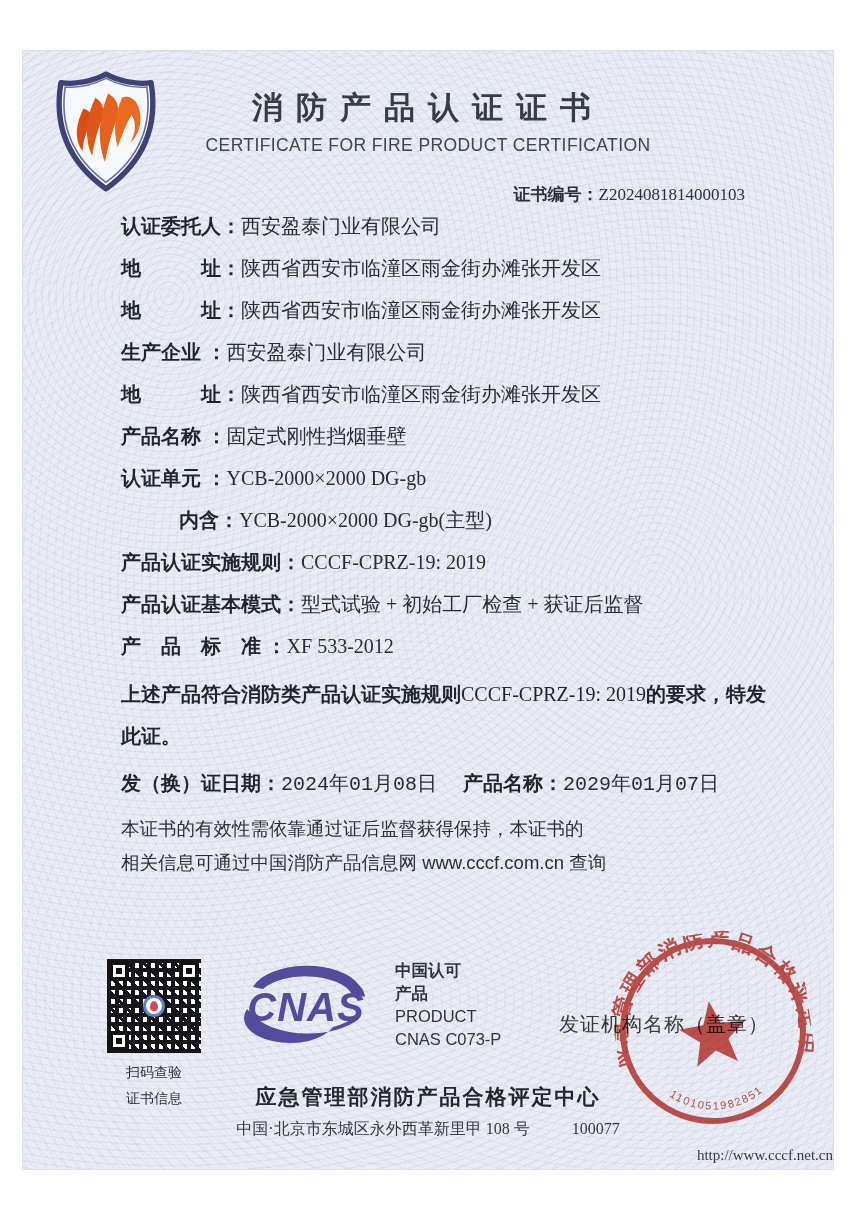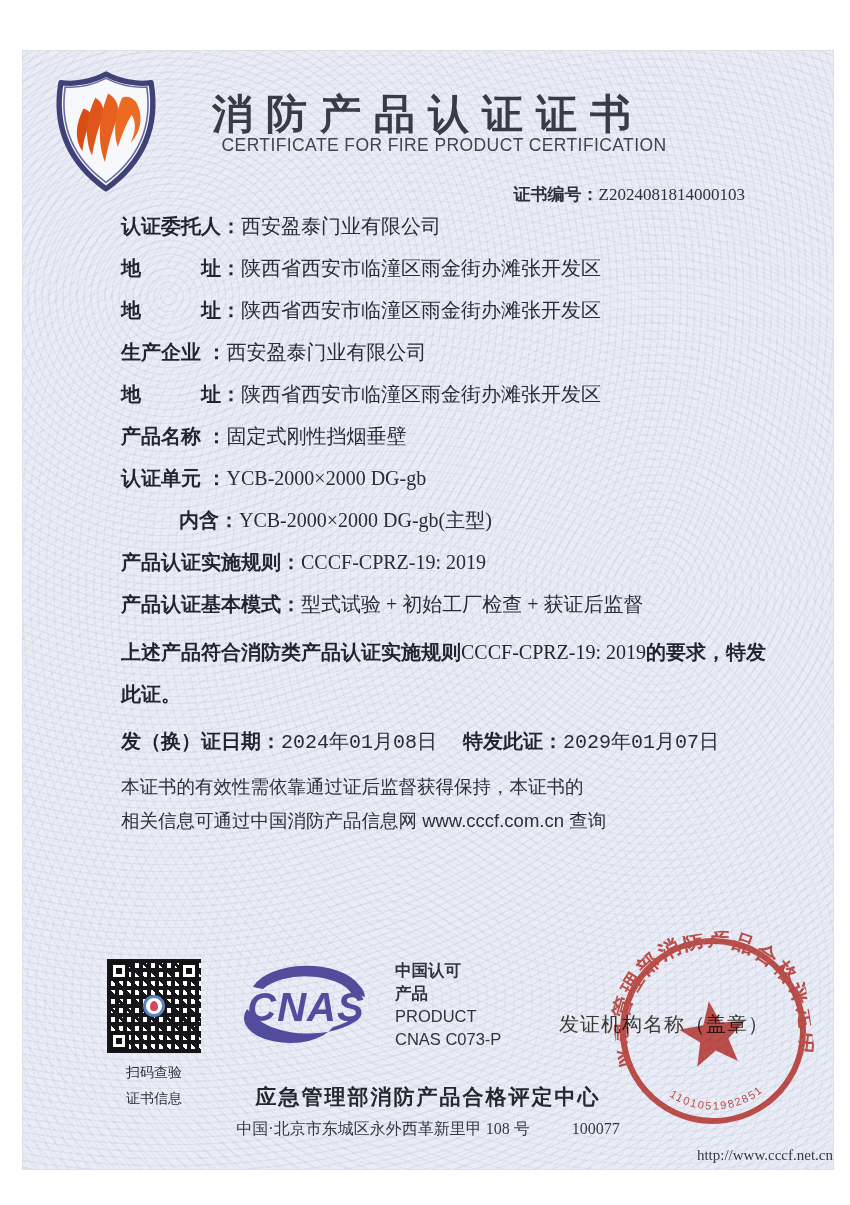--- a/index.html
+++ b/index.html
@@ -10,23 +10,23 @@
     background-image:
       repeating-radial-gradient(circle at 18% 22%, rgba(150,162,200,.14) 0 1.5px, transparent 1.5px 7px),
       repeating-radial-gradient(circle at 78% 48%, rgba(150,162,200,.11) 0 1.5px, transparent 1.5px 8px),
       repeating-radial-gradient(circle at 45% 85%, rgba(150,162,200,.09) 0 1.5px, transparent 1.5px 9px);
     border:1px solid #dcdfe8;
     box-sizing:border-box;
   }
   
   .logo{position:absolute;left:24px;top:16px;width:118px;height:130px;}
   .title{position:absolute;left:0;top:36px;width:100%;text-align:center;
-         font-size:41px;font-weight:bold;letter-spacing:13px;color:#373c49;}
+         font-size:31px;font-weight:bold;letter-spacing:13px;color:#373c49;}
   .subtitle{position:absolute;left:0;top:84px;width:100%;text-align:center;
-         font-size:17.5px;color:#3e4452;letter-spacing:.4px;margin-left:16px;}
+         font-size:17.5px;color:#3e4452;letter-spacing:.4px;}
   .certno{position:absolute;top:132px;right:88px;font-size:17px;color:#2c313d;}
   .certno .lbl{font-weight:bold;}
   .certno .val{font-family:"Liberation Serif",serif;}
   
   .content{position:absolute;left:98px;top:160px;width:660px;}
   .row{margin:0 0 11px 0;font-size:20px;line-height:31px;white-space:nowrap;}
   .row .lbl{font-weight:bold;color:#1f242e;}
   .row .val{font-family:"Liberation Serif",serif;color:#272c37;}
   .row.indent{padding-left:58px;}
   .statement{margin:8px 0 0 0;font-size:20px;line-height:42px;color:#1f242e;font-weight:bold;width:655px;white-space:normal;}
@@ -96,25 +96,26 @@
     <p class="row"><span class="lbl">认证委托人：</span><span class="val">西安盈泰门业有限公司</span></p>
     <p class="row"><span class="lbl">地　　　址：</span><span class="val">陕西省西安市临潼区雨金街办滩张开发区</span></p>
     <p class="row"><span class="lbl">地　　　址：</span><span class="val">陕西省西安市临潼区雨金街办滩张开发区</span></p>
     <p class="row"><span class="lbl">生产企业 ：</span><span class="val">西安盈泰门业有限公司</span></p>
     <p class="row"><span class="lbl">地　　　址：</span><span class="val">陕西省西安市临潼区雨金街办滩张开发区</span></p>
     <p class="row"><span class="lbl">产品名称 ：</span><span class="val">固定式刚性挡烟垂壁</span></p>
     <p class="row"><span class="lbl">认证单元 ：</span><span class="val">YCB-2000×2000 DG-gb</span></p>
     <p class="row indent"><span class="lbl">内含：</span><span class="val">YCB-2000×2000 DG-gb(主型)</span></p>
     <p class="row"><span class="lbl">产品认证实施规则：</span><span class="val">CCCF-CPRZ-19: 2019</span></p>
     <p class="row"><span class="lbl">产品认证基本模式：</span><span class="val">型式试验 + 初始工厂检查 + 获证后监督</span></p>
+    <p class="row"><span class="lbl">产　品　标　准 ：</span><span class="val">XF 533-2012</span></p>
 
     <p class="statement"><span>上述产品符合消防类产品认证实施规则</span><span class="code">CCCF-CPRZ-19: 2019</span><span>的要求，特发此证。</span></p>
 
 
-    <p class="issuerow"><span class="lbl">发（换）证日期：</span><span class="val">2024年01月08日</span><span class="gap"></span><span class="lbl">特发此证：</span><span class="val">2029年01月07日</span></p>
+    <p class="issuerow"><span class="lbl">发（换）证日期：</span><span class="val">2024年01月08日</span><span class="gap"></span><span class="lbl">产品名称：</span><span class="val">2029年01月07日</span></p>
 
     <p class="note"><span>本证书的有效性需依靠通过证后监督获得保持，本证书的</span><br><span>相关信息可通过中国消防产品信息网 www.cccf.com.cn 查询</span></p>
   </div>
 
   <div class="qr">
     <div class="fndr f1"></div>
     <div class="fndr f2"></div>
     <div class="fndr f3"></div>
     <div class="qlogo"></div>
   </div>

